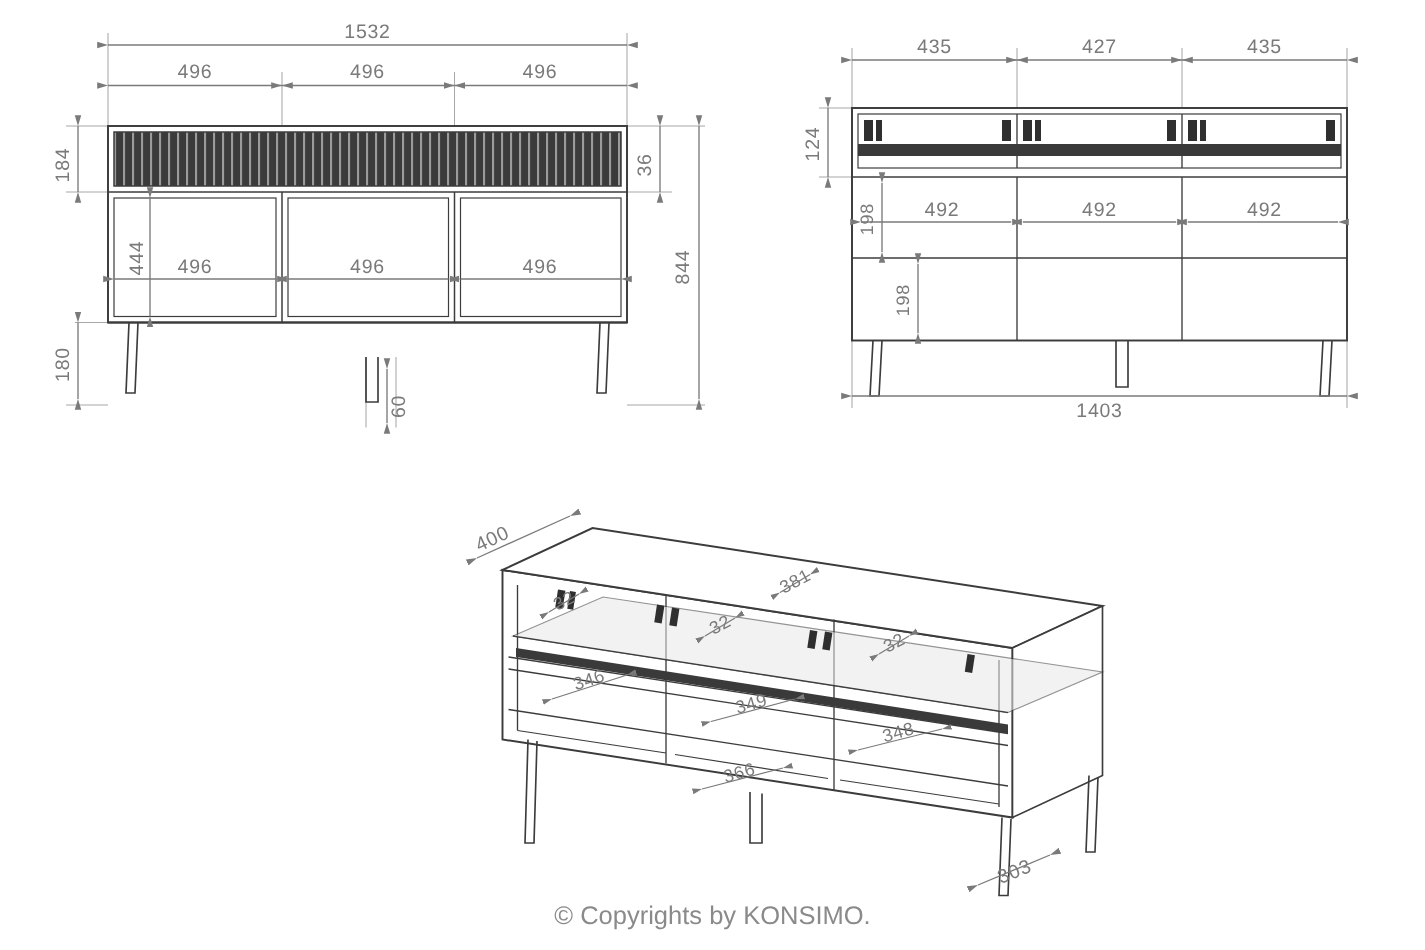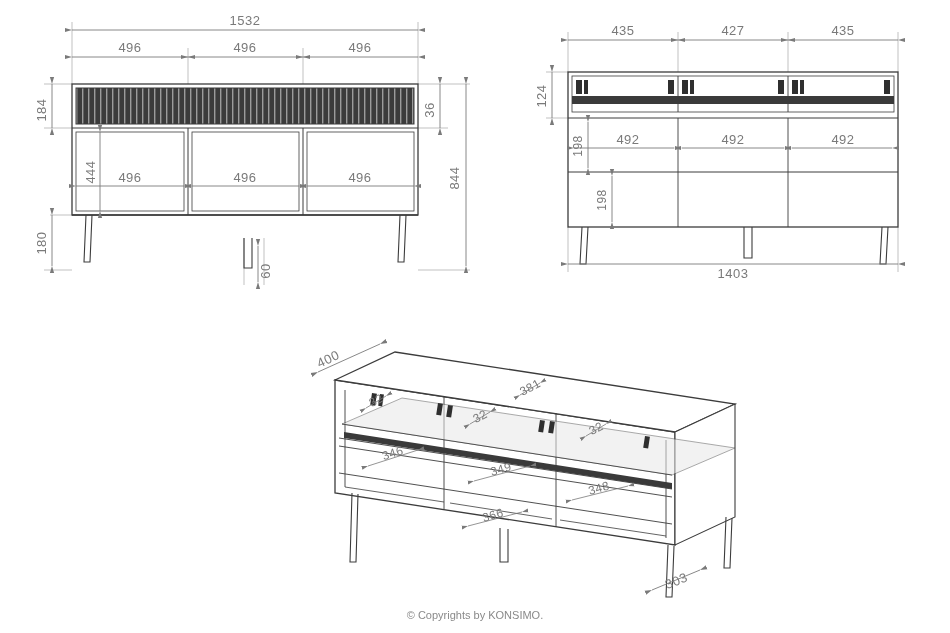--- a/index.html
+++ b/index.html
@@ -18,21 +18,21 @@
     fill:#7a7a7a;
     font-size:13px;
     letter-spacing:0.5px;
   }
   .dimtxt.small{font-size:12px;}
   .copy{
     position:absolute;
     left:0;right:0;
     bottom:12px;
     text-align:center;
-    font-size:11px;
+    font-size:17px;
     color:#8a8a8a;
     font-family:"Liberation Sans", sans-serif;
   }
 </style>
 </head>
 <body>
 
 <div id="stage">
 <svg width="950" height="633" viewBox="0 0 950 633">
   <defs>

